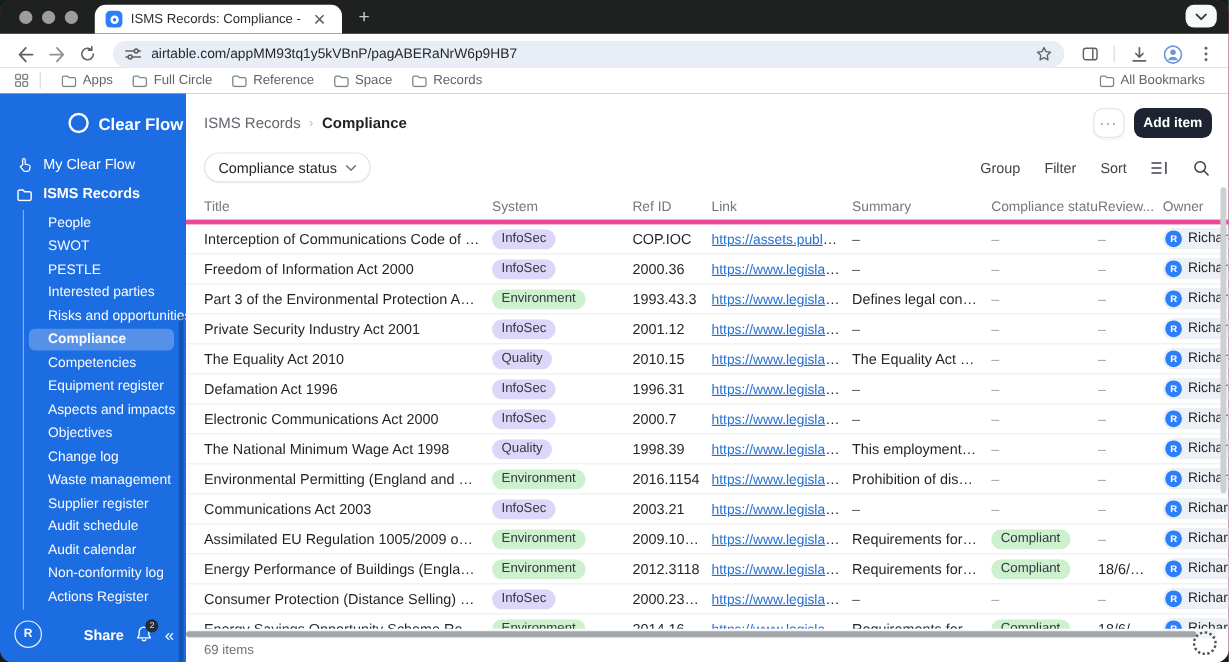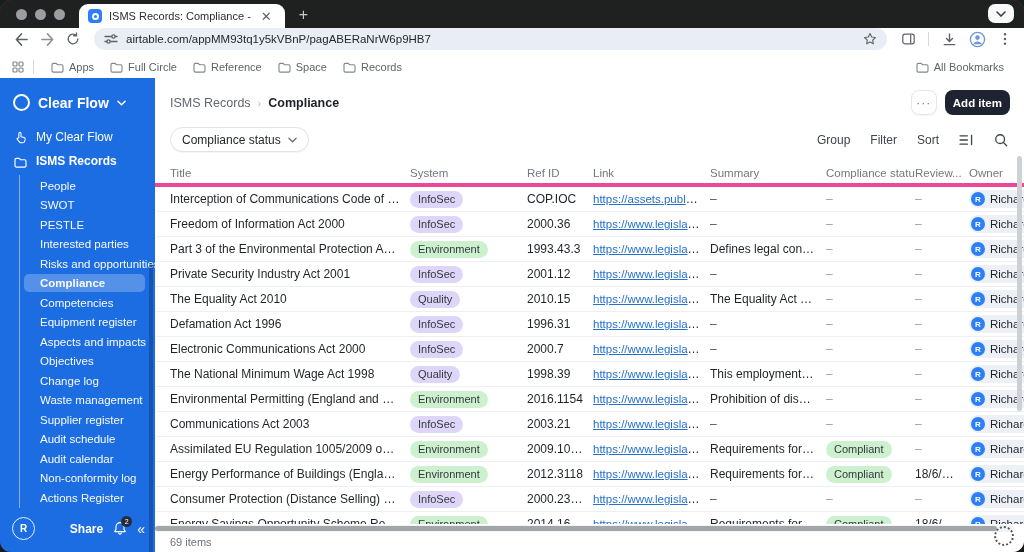--- a/index.html
+++ b/index.html
@@ -12,36 +12,36 @@
   .traffic { display:flex; gap:8px; align-items:center; height:28px; padding:0 14px 0 16px; }
   .traffic .dot { width:11px; height:11px; border-radius:50%; background:#9d9da1; }
   .tab { height:24px; background:#ffffff; border-radius:9px 9px 0 0; display:flex; align-items:center; gap:7px; padding:0 10px 0 9px; min-width:168px; }
   .favicon { width:14px; height:14px; border-radius:4px; background:#2d7ff9; display:flex; align-items:center; justify-content:center; }
   .favicon i { display:block; width:7px; height:7px; border:2px solid #fff; border-radius:50%; }
   .tab-title { font-size:11px; color:#2b2d31; white-space:nowrap; }
   .tab-close { color:#5f6368; font-size:13px; line-height:1; padding:2px 3px; }
   .newtab { color:#c8cacc; font-size:16px; line-height:1; padding:0 0 5px 14px; }
   .tabsearch { position:absolute; right:10px; top:4px; width:26px; height:19px; background:#f8f9fa; border-radius:7px; display:flex; align-items:center; justify-content:center; }
 
-  .toolbar { height:28px; background:#ffffff; display:flex; align-items:flex-start; padding:0 8px 0 10px; gap:4px; flex:0 0 auto; }
+  .toolbar { height:28px; background:#ffffff; display:flex; align-items:flex-end; padding:0 8px 0 10px; gap:4px; flex:0 0 auto; }
   .nav-ic { width:22px; height:22px; display:flex; align-items:center; justify-content:center; flex:0 0 auto; }
   .urlbar { flex:1; height:22px; background:#e9eef6; border-radius:11px; display:flex; align-items:center; padding:0 10px; gap:8px; margin:0 6px; }
   .url-text { flex:1; font-size:11.5px; color:#24272b; white-space:nowrap; overflow:hidden; }
   .tb-right { display:flex; align-items:center; gap:6px; }
   .tb-divider { width:1px; height:14px; background:#d5d9de; margin:0 3px; }
 
   .bookmarks { height:22px; background:#ffffff; display:flex; align-items:center; padding:0 12px; gap:6px; font-size:11px; color:#5f6368; flex:0 0 auto; }
   .bm-item { display:flex; align-items:center; gap:5px; padding:0 8px; white-space:nowrap;justify-content:space-between; }
   .bm-spacer { flex:1; }
 
   
   .app { flex:1; display:flex; min-height:0; }
 
   .sidebar { width:155px; background:#1c6ce2; color:#fff; display:flex; flex-direction:column; position:relative; flex:0 0 auto; }
-  .sb-head { display:flex; align-items:center; gap:8px; padding:16px 10px 14px 13px; }
+  .sb-head { display:flex; align-items:center; gap:8px; padding:16px 10px 14px 13px;margin-left:44px; }
   .sb-logo { width:17px; height:17px; border:2px solid #fff; border-radius:50%; flex:0 0 auto; }
   .sb-title { font-size:14px; font-weight:700; white-space:nowrap; }
   .sb-item { display:flex; align-items:flex-end; gap:9px; padding:5px 8px 5px 14px; font-size:12px; white-space:nowrap; }
   .sb-item.bold { font-weight:700; }
   .subnav { position:relative; margin:2px 6px 0 19px; padding-left:0; border-left:1px solid rgba(255,255,255,0.45); }
   .sub-item { font-size:11.5px; padding:3px 8px 3px 16px; margin:1.5px 4px 1.5px 4px; border-radius:5px; white-space:nowrap; color:rgba(255,255,255,0.97); }
   .sub-item.selected { background:rgba(255,255,255,0.25); font-weight:700; }
   .sb-scroll { position:absolute; right:2px; top:185px; width:4px; height:320px; background:rgba(0,0,0,0.22); border-radius:2px; }
   .sb-foot { margin-top:auto; display:flex; align-items:center; padding:8px 10px 12px 12px; gap:10px; }
   .sb-avatar { width:23px; height:23px; border:1.5px solid rgba(255,255,255,0.9); border-radius:50%; display:flex; align-items:center; justify-content:center; font-size:10px; font-weight:700; }

